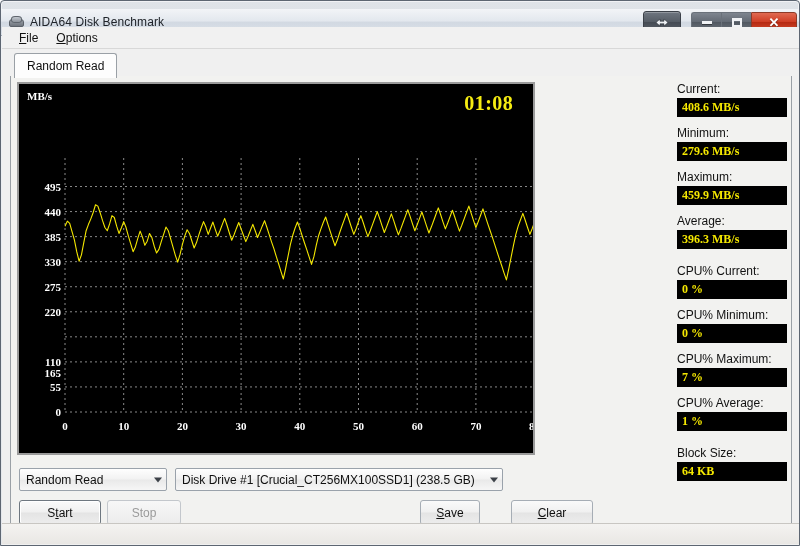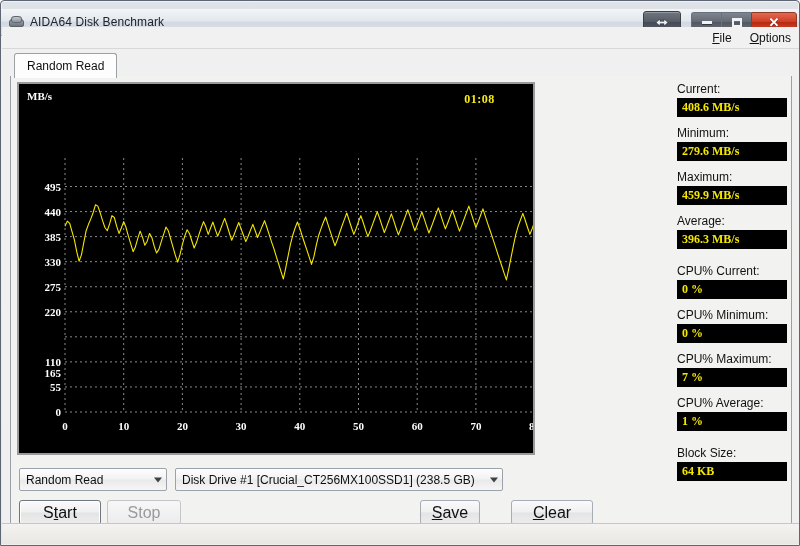--- a/index.html
+++ b/index.html
@@ -111,21 +111,20 @@
   .menubar {
     position: absolute;
     left: 1px; top: 26px;
     width: 798px; height: 22px;
     background: #f1f1f1;
     border-bottom: 1px solid #d8d8d8;
     display: flex;
     align-items: center;
     padding-left: 8px;
     box-sizing: border-box;
-    justify-content: flex-end;
   }
   .menu-item {
     font-size: 12px;
     color: #111;
     padding: 2px 9px;
     cursor: default;
   }
   .menu-item u { text-decoration: underline; }
 
   
@@ -213,21 +212,21 @@
     top: 0;
     font-size: 11px;
     color: #ffffff;
     font-family: "Liberation Serif", serif;
     font-weight: bold;
     transform: translateX(-50%);
     white-space: nowrap;
   }
   .timer {
     position: absolute;
-    font-size: 12px;
+    font-size: 20px;
     font-weight: bold;
     color: #f5ec12;
     font-family: "Liberation Serif", serif;
     letter-spacing: 0.5px;
   }
   .plot-svg { position: absolute; left: 0; top: 0; }
 
   
   .stats {
     position: absolute;
@@ -280,21 +279,21 @@
     border-top: 5px solid #3c4148;
   }
   .btn {
     position: absolute;
     height: 25px;
     background: linear-gradient(to bottom, #fafafa 0%, #f0f0f0 48%, #e4e4e4 52%, #ededed 100%);
     border: 1px solid #a6adb5;
     border-radius: 3px;
     box-sizing: border-box;
     display: flex; align-items: center; justify-content: center;
-    font-size: 16px;
+    font-size: 12px;
     color: #101010;
   }
   .btn.focused {
     border-color: #6e7780;
     box-shadow: inset 0 0 0 1px #ffffff;
   }
   .btn.disabled { color: #9a9a9a; background: linear-gradient(to bottom, #f7f7f7, #ececec); border-color: #c3c7cc; }
   .btn u { text-decoration: underline; }
 
   

